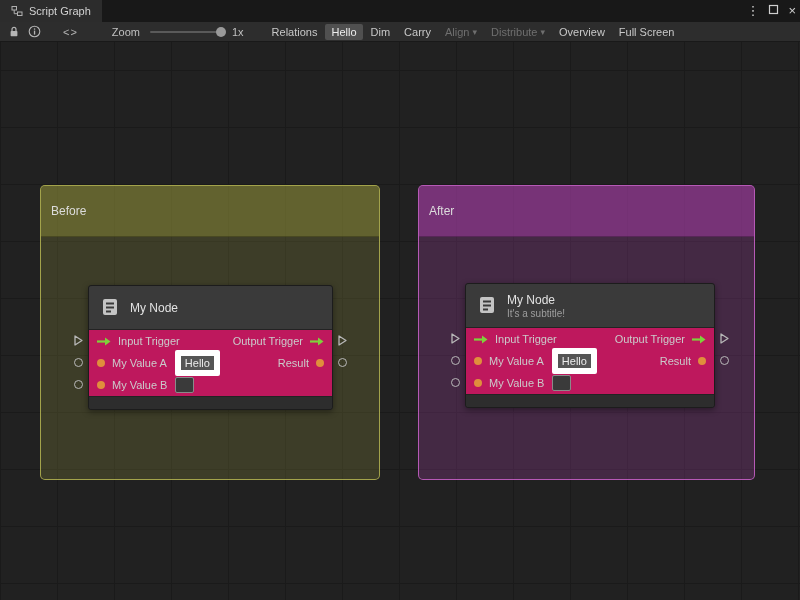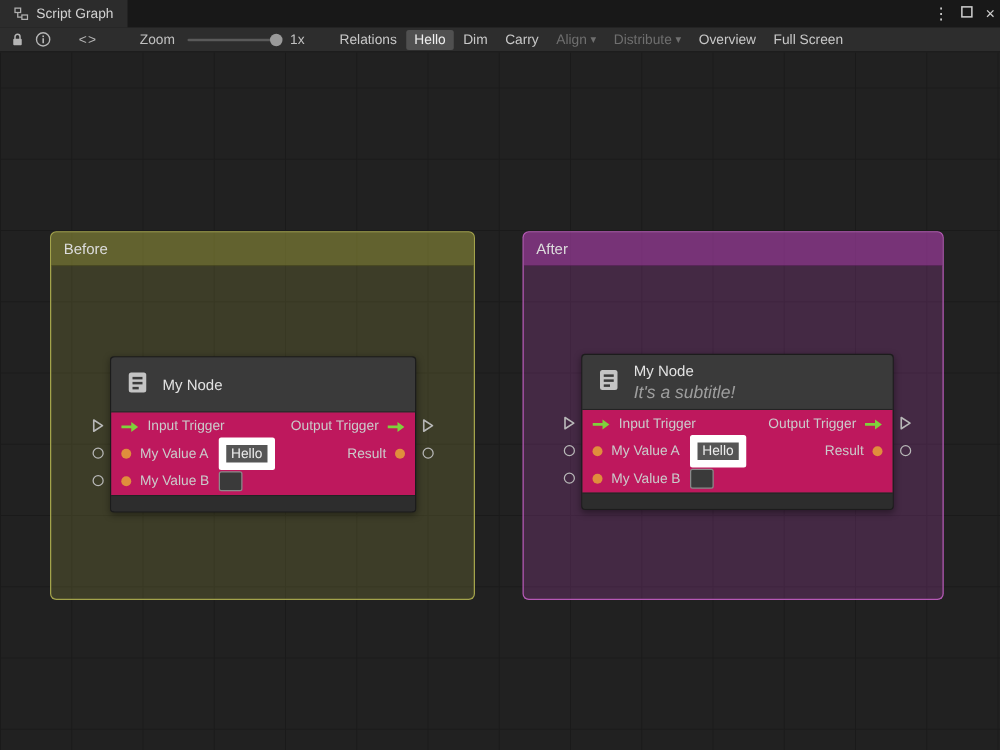--- a/index.html
+++ b/index.html
@@ -38,37 +38,37 @@
     position:absolute;left:0;top:42px;width:800px;height:558px;
     background-color:#212121;
     background-image:
       linear-gradient(to right,#1a1a1a 1px,transparent 1px),
       linear-gradient(to bottom,#1a1a1a 1px,transparent 1px);
     background-size:57px 57px,57px 57px;
     background-position:0 0,0 28px;
   }
   
   .group{position:absolute;border-radius:5px;box-sizing:border-box;}
-  .group .ghead{height:26px;display:flex;align-items:center;padding:0 10px;font-size:12px;color:#dcdcdc;border-radius:4px 4px 0 0;border-bottom:1px solid rgba(0,0,0,0.25);text-align:right;}
+  .group .ghead{height:26px;display:flex;align-items:center;padding:12px 10px;font-size:12px;color:#dcdcdc;border-radius:4px 4px 0 0;border-bottom:1px solid rgba(0,0,0,0.25);text-align:right;}
   .group.before{left:40px;top:143px;width:340px;height:295px;background:rgba(125,125,55,0.30);border:1px solid rgba(175,175,80,0.9);}
   .group.before .ghead{background:rgba(145,145,55,0.45);}
   .group.after{left:418px;top:143px;width:337px;height:295px;background:rgba(150,60,150,0.30);border:1px solid rgba(195,95,195,0.9);}
   .group.after .ghead{background:rgba(170,62,170,0.50);}
   
   .node-wrap{position:absolute;height:126px;}
   .node-wrap.before-node{left:72px;top:243px;width:277px;}
   .node-wrap.after-node{left:449px;top:241px;width:282px;}
   .node{
     position:absolute;left:16px;right:16px;top:0;
     background:#303030;border:1px solid #1c1c1c;border-radius:3px;
     box-shadow:0 2px 6px rgba(0,0,0,0.40);
   }
   .node-header{height:44px;box-sizing:border-box;display:flex;align-items:center;gap:9px;padding:0 10px;background:#3a3a3a;border-bottom:1px solid #232323;border-radius:3px 3px 0 0;}
   .node-title{font-size:12px;color:#e2e2e2;}
-  .node-subtitle{font-size:14px;color:#9e9e9e;margin-top:1px;font-style:italic;}
+  .node-subtitle{font-size:10px;color:#9e9e9e;margin-top:1px;}
   .node-body{background:#be185d;}
   .nrow{height:22px;display:flex;align-items:center;justify-content:space-between;padding:0 8px;color:#cbcbcb;}
   .pl,.pr{display:flex;align-items:center;gap:7px;}
   .dot{width:8px;height:8px;border-radius:50%;background:#e08e3c;}
   .field{background:#555555;border:6px solid #ffffff;border-radius:2px;height:14px;line-height:14px;padding:0 4px;font-size:11px;color:#ececec;margin-left:1px;}
   .field-empty{width:9px;background:#3a3a3a;border:1px solid #8a8a8a;}
   .node-footer{height:12px;background:#2d2d2d;border-top:1px solid #232323;border-radius:0 0 3px 3px;}
   
   .xport{position:absolute;}
   .xtri-l{left:1px;top:49px;}

